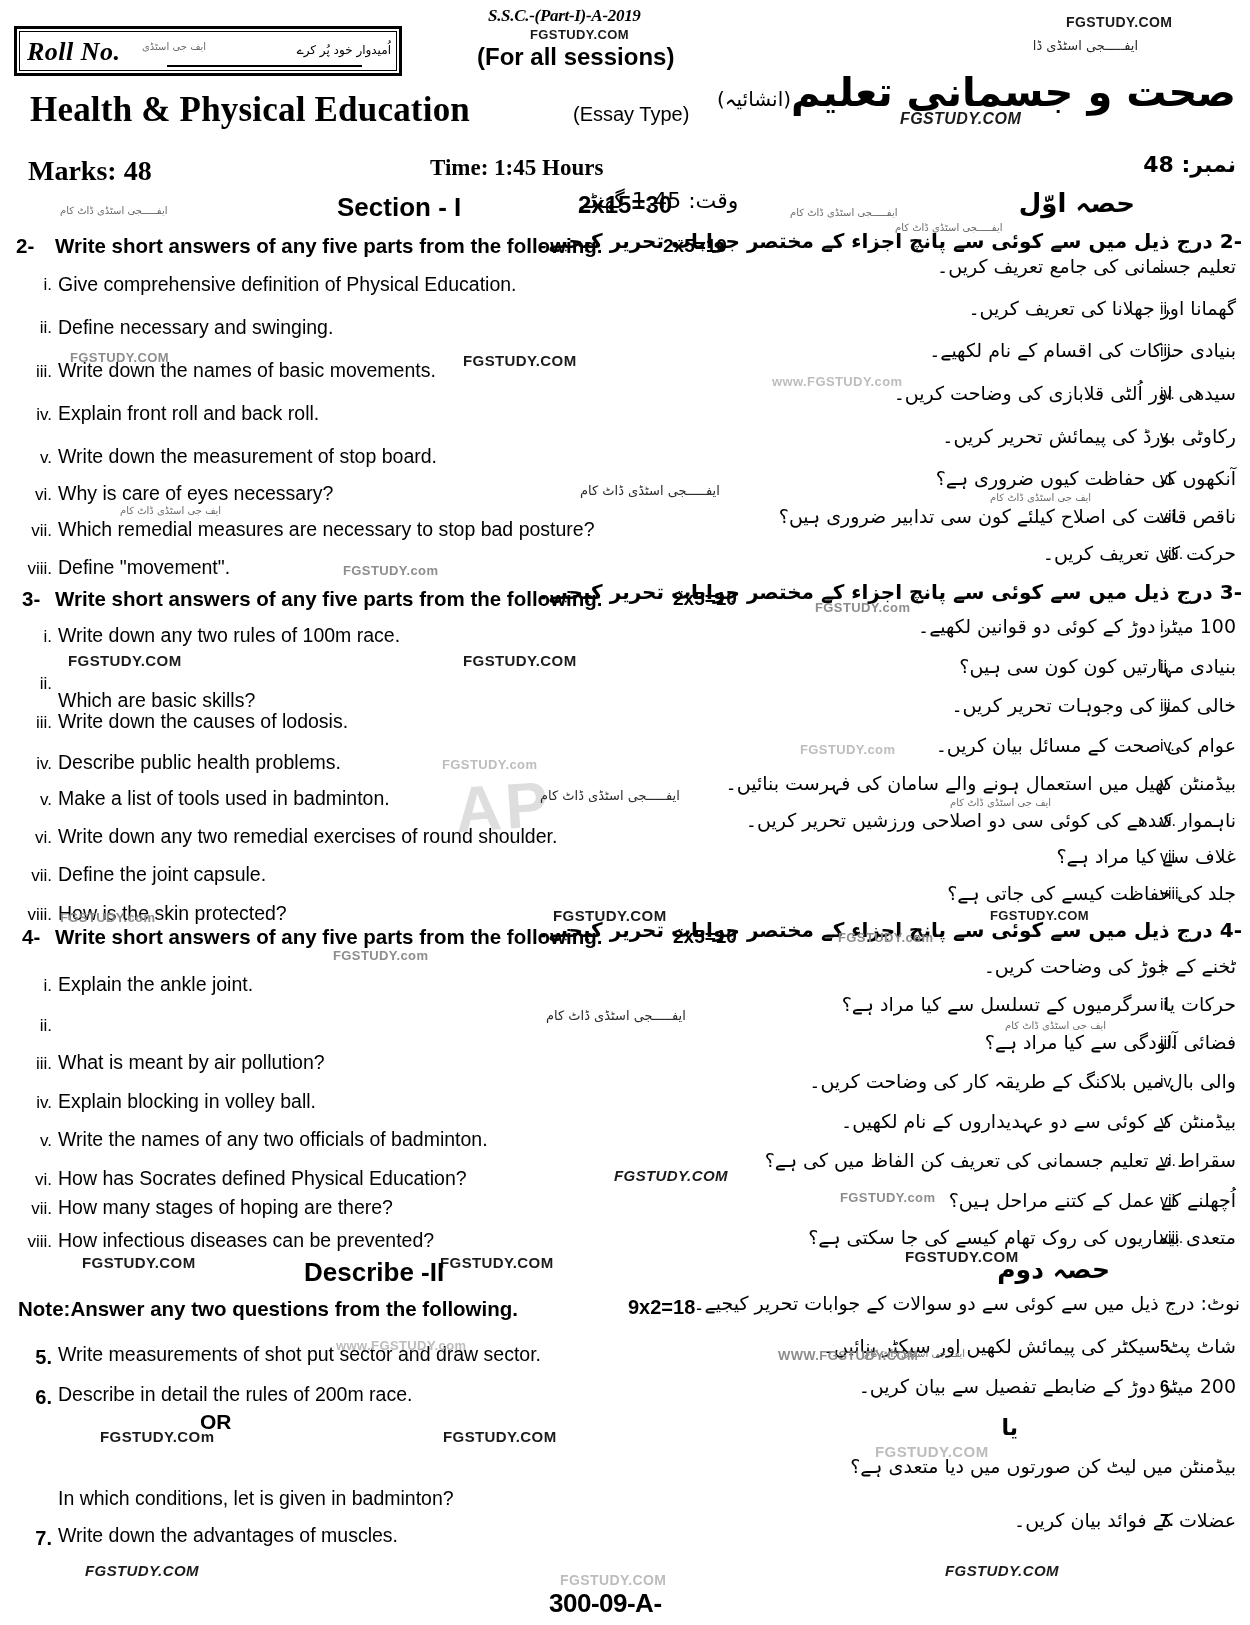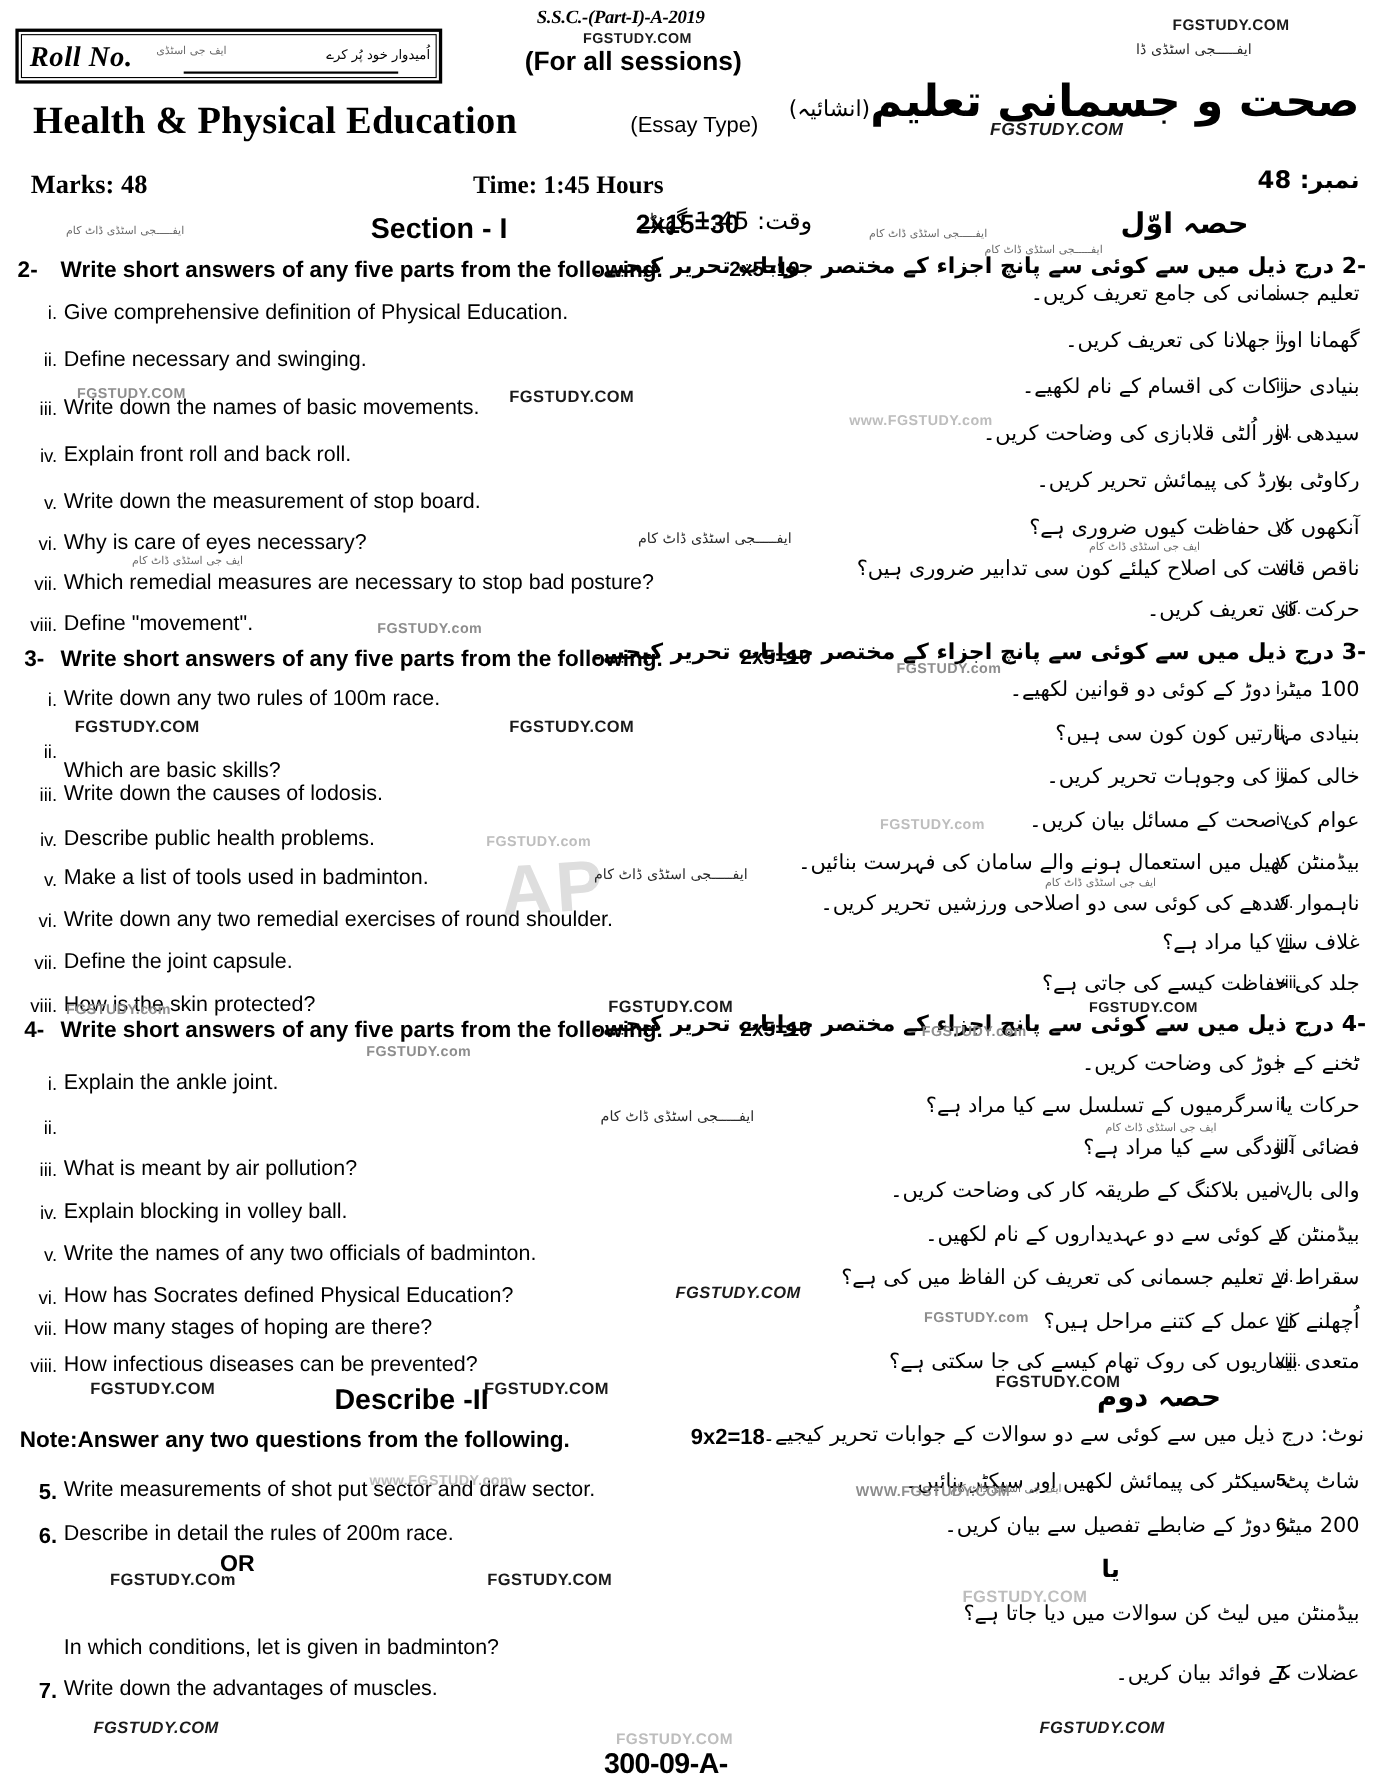--- a/index.html
+++ b/index.html
@@ -110,21 +110,21 @@
     position: absolute;
     right: 112px; top: 38px;
     font-size: 13px;
   }
 
   .marks {
     position: absolute;
     left: 28px; top: 155px;
     font-family: "Liberation Serif", serif;
     font-weight: bold;
-    font-size: 24px;
+    font-size: 28px;
   }
   .time {
     position: absolute;
     left: 430px; top: 155px;
     font-family: "Liberation Serif", serif;
     font-weight: bold;
     font-size: 23px;
   }
   .time-ur {
     position: absolute;
@@ -519,21 +519,21 @@
   <div class="item-en" style="left:58px; top:1383px;">Describe in detail the rules of 200m race.</div>
   <div class="item-ur-rn" style="left:1160px; top:1378px; font-weight:bold;">6.</div>
   <div class="item-ur urdu" style="top:1375px;">200 میٹر دوڑ کے ضابطے تفصیل سے بیان کریں۔</div>
 
   <div class="or-en">OR</div>
   <div class="or-ur urdu">یا</div>
   <div class="wm" style="left:100px; top:1428px;">FGSTUDY.COm</div>
   <div class="wm" style="left:443px; top:1428px;">FGSTUDY.COM</div>
 
   <div class="item-en" style="left:58px; top:1487px;">In which conditions, let is given in badminton?</div>
-  <div class="item-ur urdu" style="top:1455px;">بیڈمنٹن میں لیٹ کن سوالات میں دیا جاتا ہے؟</div>
+  <div class="item-ur urdu" style="top:1455px;">بیڈمنٹن میں لیٹ کن صورتوں میں دیا متعدی ہے؟</div>
   <div class="wm vfaint" style="left:875px; top:1443px; font-size:15px;">FGSTUDY.COM</div>
 
   <div class="item-rn" style="left:14px; top:1527px; font-size:20px; font-weight:bold; width:38px;">7.</div>
   <div class="item-en" style="left:58px; top:1524px;">Write down the advantages of muscles.</div>
   <div class="item-ur-rn" style="left:1160px; top:1512px; font-weight:bold;">7.</div>
   <div class="item-ur urdu" style="top:1509px;">عضلات کے فوائد بیان کریں۔</div>
 
   <div class="wm ital" style="left:85px; top:1562px;">FGSTUDY.COM</div>
   <div class="wm ital" style="left:945px; top:1562px;">FGSTUDY.COM</div>
   <div class="wm vfaint" style="left:560px; top:1572px; font-size:14px;">FGSTUDY.COM</div>

